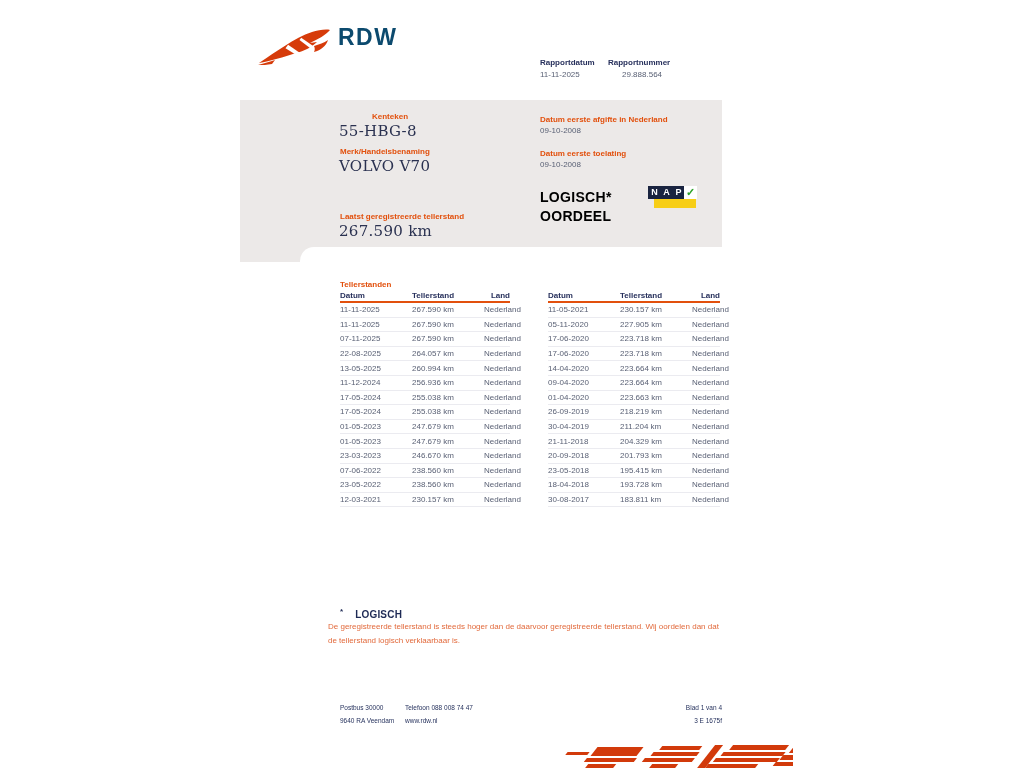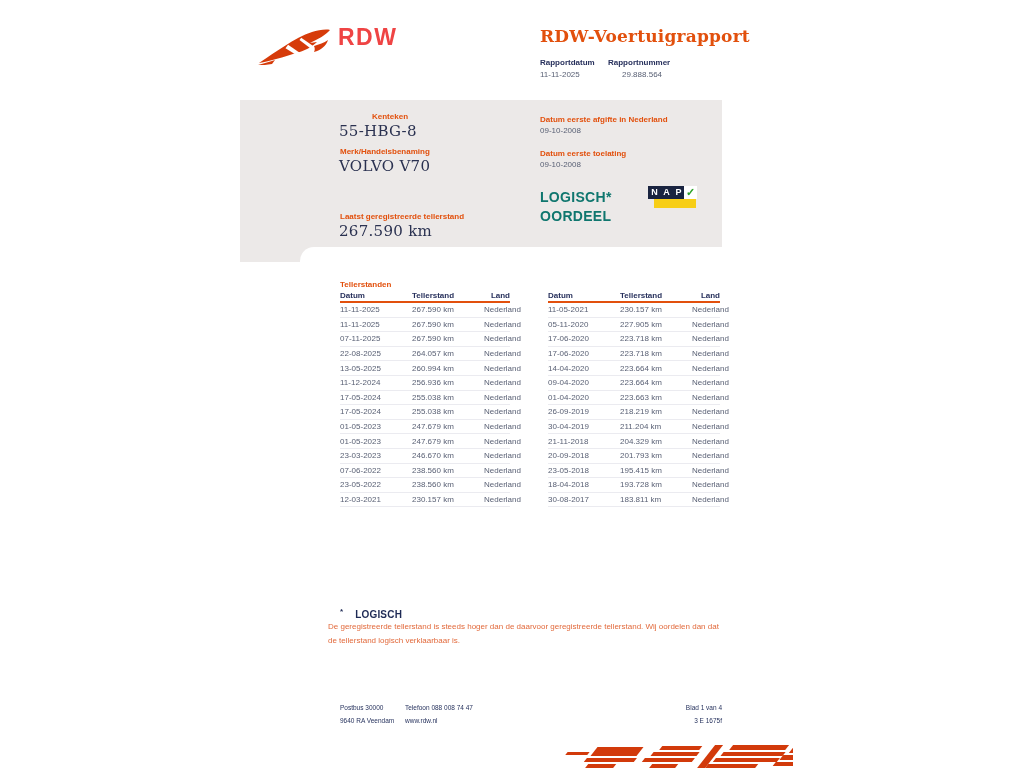--- a/index.html
+++ b/index.html
@@ -9,21 +9,21 @@
     background:#ffffff; overflow:hidden;
     font-family:"Liberation Sans", sans-serif;
     color:#2a3150;
   }
   .abs { position:absolute; }
 
   
   .logo-svg { left:256px; top:24px; width:78px; height:46px; }
   .wordmark {
     left:338px; top:24px; font-size:23px; font-weight:600;
-    letter-spacing:1.5px; color:#ef4444;
+    letter-spacing:1.5px; color:#0c4a6e;
   }
   .report-title {
     left:540px; top:26px; font-size:17px; font-weight:700; color:#e2500d;
     font-family:"DejaVu Serif","Liberation Serif",serif; letter-spacing:0.2px;
   }
   .meta-label { font-size:8px; font-weight:700; color:#27305c; }
   .meta-value { font-size:8px; color:#5a6175; }
 
   
   .panel { left:240px; top:100px; width:482px; height:162px; background:#ece9e8; }
@@ -31,21 +31,21 @@
     left:300px; top:247px; width:422px; height:15px; background:#ffffff;
     border-top-left-radius:14px;
   }
   .field-label { font-size:8px; font-weight:700; color:#e2500d; }
   .field-value-big {
     font-family:"DejaVu Serif","Liberation Serif",serif;
     font-size:15px; color:#2a3150; letter-spacing:0.3px;
   }
   .field-value-sm { font-size:8px; color:#5a6175; }
   .oordeel {
-    font-size:14px; font-weight:700; color:#0f766e; line-height:19px;
+    font-size:14px; font-weight:700; color:#000000; line-height:19px;
     letter-spacing:0.3px;
   }
 
   
   .nap { left:648px; top:186px; width:50px; height:23px; }
   .nap-yellow { position:absolute; left:6px; top:6px; width:42px; height:16px; background:#f7ce17; }
   .nap-sq {
     position:absolute; top:0; width:13px; height:13px; background:#1a2440;
     color:#ffffff; font-size:9px; font-weight:700; text-align:center; line-height:13px;
   }
@@ -94,21 +94,20 @@
 
   <svg class="abs logo-svg" viewBox="0 0 78 46">
     <path fill="#d63b0a" d="M3,39 C20,28 38,14 56,8 C62,6 70,5 74,6 C70,11 62,15 54,19 L61,18 C56,23 48,27 40,29 C28,33 14,37 3,39 Z"></path>
     <path fill="#ffffff" d="M30,23 L33,20 L46,32 L43,34 Z" transform="rotate(-8 38 27)"></path>
     <path fill="#ffffff" d="M44,15 L46,13 L58,24 L55,26 Z" transform="rotate(-8 51 19)"></path>
     <path fill="#d63b0a" d="M58,22 C63,20 68,19 72,16 C70,22 65,26 58,28 C59,26 59,24 58,22 Z"></path>
     <path fill="#d63b0a" d="M2,41 C8,39 14,38 19,36 L16,40 C11,41 6,41 2,41 Z"></path>
   </svg>
   <div class="abs wordmark">RDW</div>
 
-  <div class="abs report-title">RDW-Voertuigrapport</div>
   <div class="abs meta-label" style="left:540px; top:58px;">Rapportdatum</div>
   <div class="abs meta-label" style="left:608px; top:58px;">Rapportnummer</div>
   <div class="abs meta-value" style="left:540px; top:70px;">11-11-2025</div>
   <div class="abs meta-value" style="left:622px; top:70px;">29.888.564</div>
 
   <div class="abs panel"></div>
   <div class="abs panel-notch"></div>
 
   <div class="abs field-label" style="left:340px; top:112px;padding-left:32px;">Kenteken</div>
   <div class="abs field-value-big" style="left:339px; top:122px;">55-HBG-8</div>

